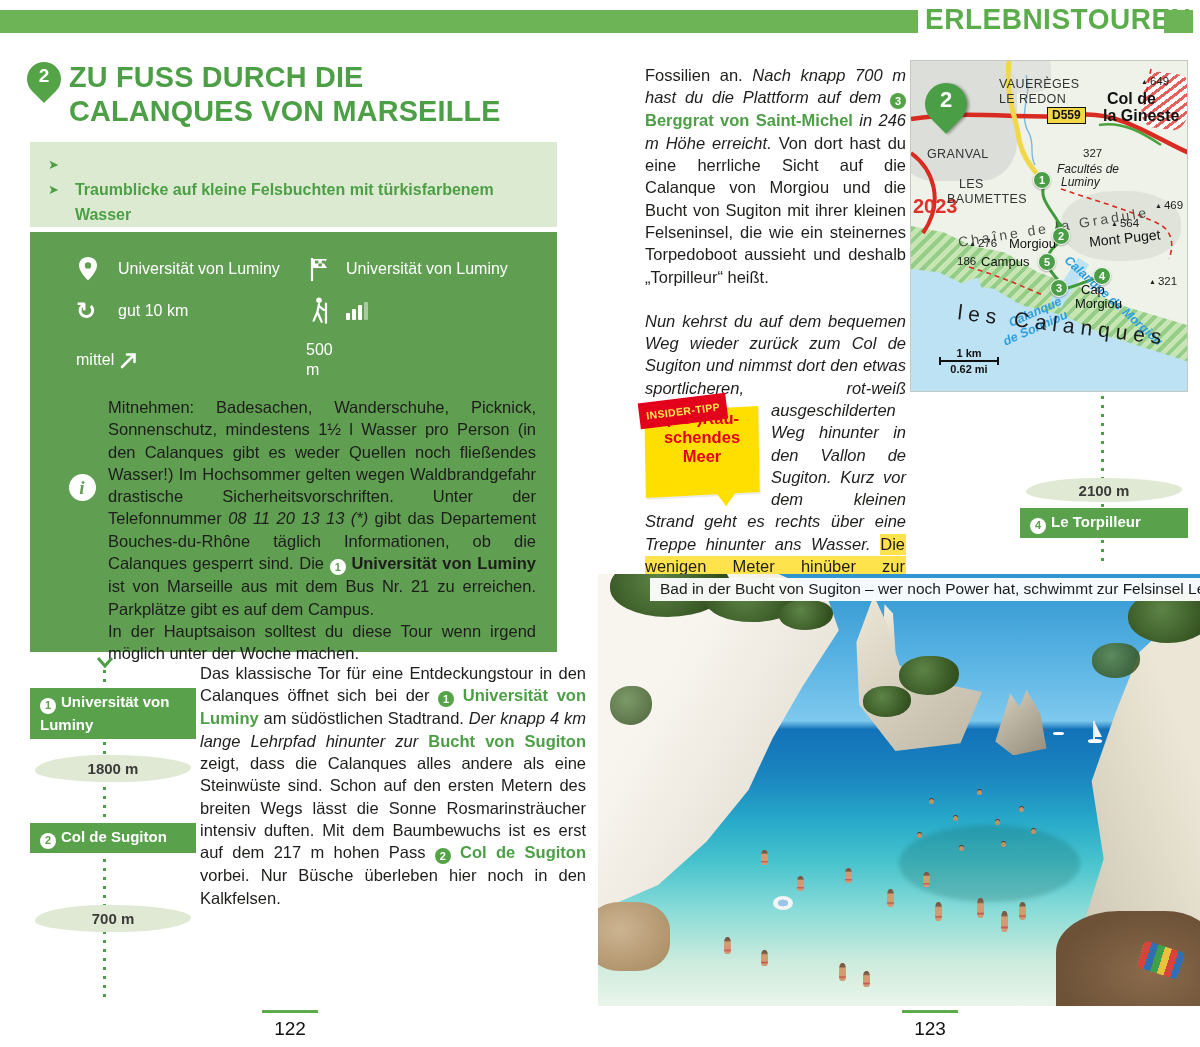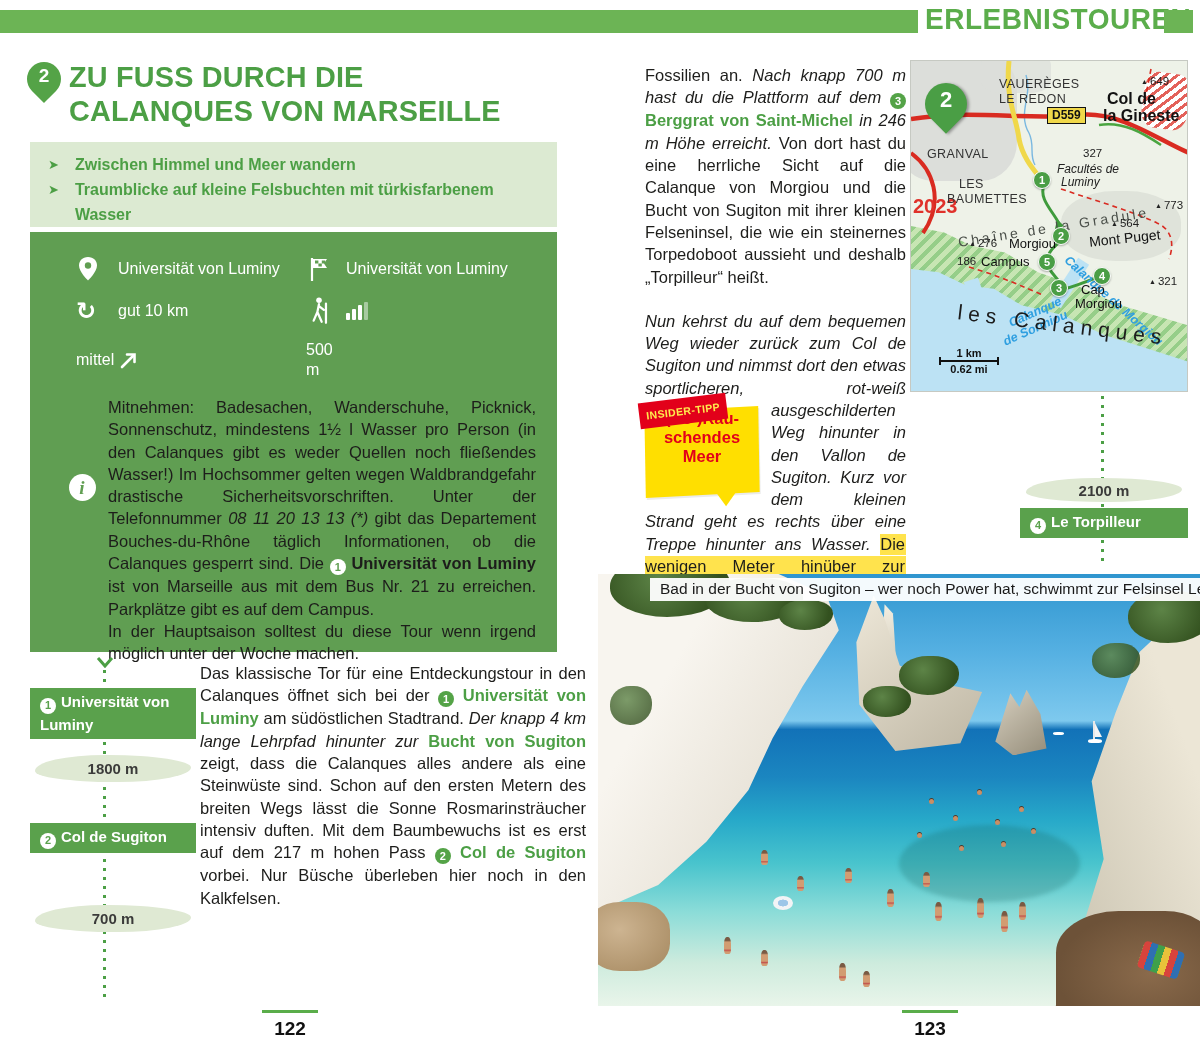--- a/index.html
+++ b/index.html
@@ -141,21 +141,21 @@
   .person-h{width:5px;height:5px;border-radius:50%;background:#c98f66;box-shadow:0 -1px 0 #4a382b;}
   .person-s{width:7px;height:15px;border-radius:40% 40% 30% 30%;background:linear-gradient(#7a5a43 20%,#d29c72 30%,#d29c72 70%,#c4574f 78%,#d29c72 88%);}
   .ring{width:20px;height:14px;border-radius:50%;background:radial-gradient(#9cc6e8 35%,#f2f4f6 36%);}
   .towel{width:42px;height:28px;transform:rotate(18deg);border-radius:4px;
     background:repeating-linear-gradient(90deg,#d8433c 0 7px,#2f6fb2 7px 14px,#3fa04b 14px 21px,#e8c23a 21px 28px);}
   .caption{left:52px;top:4px;background:rgba(255,255,255,.95);padding:2px 10px 3px;font-size:15.5px;color:#1a1a1a;white-space:nowrap;}
 
   
   .folio{width:56px;text-align:center;}
   .folio .rule{height:2.5px;background:#5aad4a;margin-bottom:5px;}
-  .folio .num{font-size:19px;font-weight:bold;color:#111;}
+  .folio .num{font-size:19px;font-weight:normal;color:#111;}
 </style>
 </head>
 <body>
 
 <div class="page">
 
   <div class="abs topbar-main"></div>
   <div class="abs section-head">
     <span>ERLEBNISTOUREN</span>
   </div>
@@ -168,21 +168,20 @@
     </span>
     <span class="title-text">
       <span style="display:block">ZU FUSS DURCH DIE</span>
       <span style="display:block">CALANQUES VON MARSEILLE</span>
     </span>
   </div>
 
   <div class="abs highlights">
     <div class="hl-row">
         <span class="hl-arrow">➤</span>
-        <span>Zwischen Himmel und Meer wandern</span>
       </div>
     <div class="hl-row">
         <span class="hl-arrow">➤</span>
         <span>Traumblicke auf kleine Felsbuchten mit türkisfarbenem Wasser</span>
       </div>
     <div class="hl-row">
         <span class="hl-arrow">➤</span>
         <span>Schnuckelige Strandhäuschen und Fischerboote in Morgiou</span>
       </div>
   </div>
@@ -305,21 +304,21 @@
     <div class="maplabel d-badge" style="left:136px;top:46px">D559</div>
     <div class="maplabel t-peak peak-tri" style="left:230px;top:14px"><span>649</span></div>
     <div class="maplabel t-town" style="left:16px;top:86px">GRANVAL</div>
     <div class="maplabel t-year" style="left:2px;top:134px">2023</div>
     <div class="maplabel t-peak" style="left:172px;top:86px">327</div>
     <div class="maplabel t-town" style="left:48px;top:116px">LES</div>
     <div class="maplabel t-town" style="left:36px;top:131px">BAUMETTES</div>
     <div class="maplabel t-ital" style="left:146px;top:102px">Facultés de</div>
     <div class="maplabel t-ital" style="left:150px;top:115px">Luminy</div>
     <div class="maplabel t-ridge" style="left:46px;top:158px;transform:rotate(-9deg)">Chaîne de la Gradule</div>
-    <div class="maplabel t-peak peak-tri" style="left:244px;top:138px"><span>773</span></div>
+    <div class="maplabel t-peak peak-tri" style="left:244px;top:138px"><span>469</span></div>
     <div class="maplabel t-peak peak-tri" style="left:200px;top:156px"><span>564</span></div>
     <div class="maplabel t-place" style="left:178px;top:170px;font-size:14px;transform:rotate(-6deg)">Mont Puget</div>
     <div class="maplabel t-peak peak-tri" style="left:58px;top:176px"><span>276</span></div>
     <div class="maplabel t-place" style="left:98px;top:176px">Morgiou</div>
     <div class="maplabel t-peak" style="left:46px;top:194px">186</div>
     <div class="maplabel t-place" style="left:70px;top:194px">Campus</div>
     <div class="maplabel t-peak peak-tri" style="left:238px;top:214px"><span>321</span></div>
     <div class="maplabel t-blue" style="left:160px;top:192px;transform:rotate(42deg);transform-origin:left top">Calanque de Morgiou</div>
     <div class="maplabel t-blue" style="left:96px;top:244px;transform:rotate(-24deg)">Calanque</div>
     <div class="maplabel t-blue" style="left:90px;top:260px;transform:rotate(-24deg)">de Sormiou</div>

